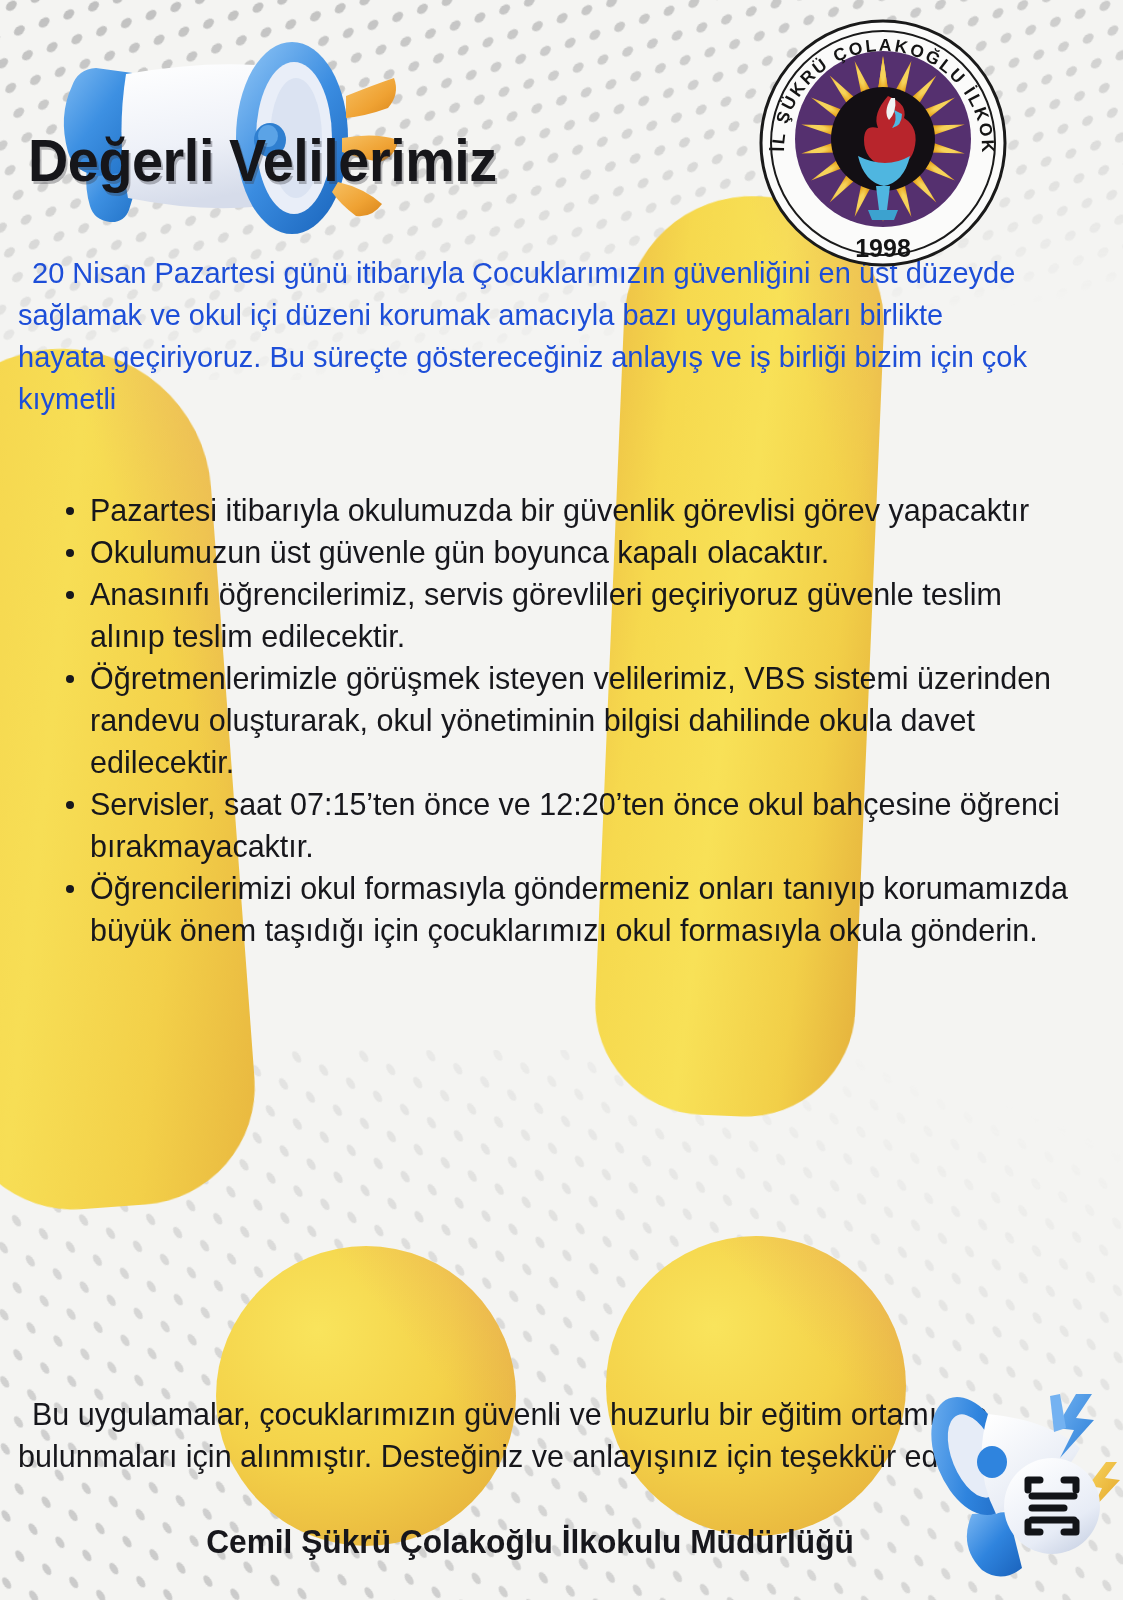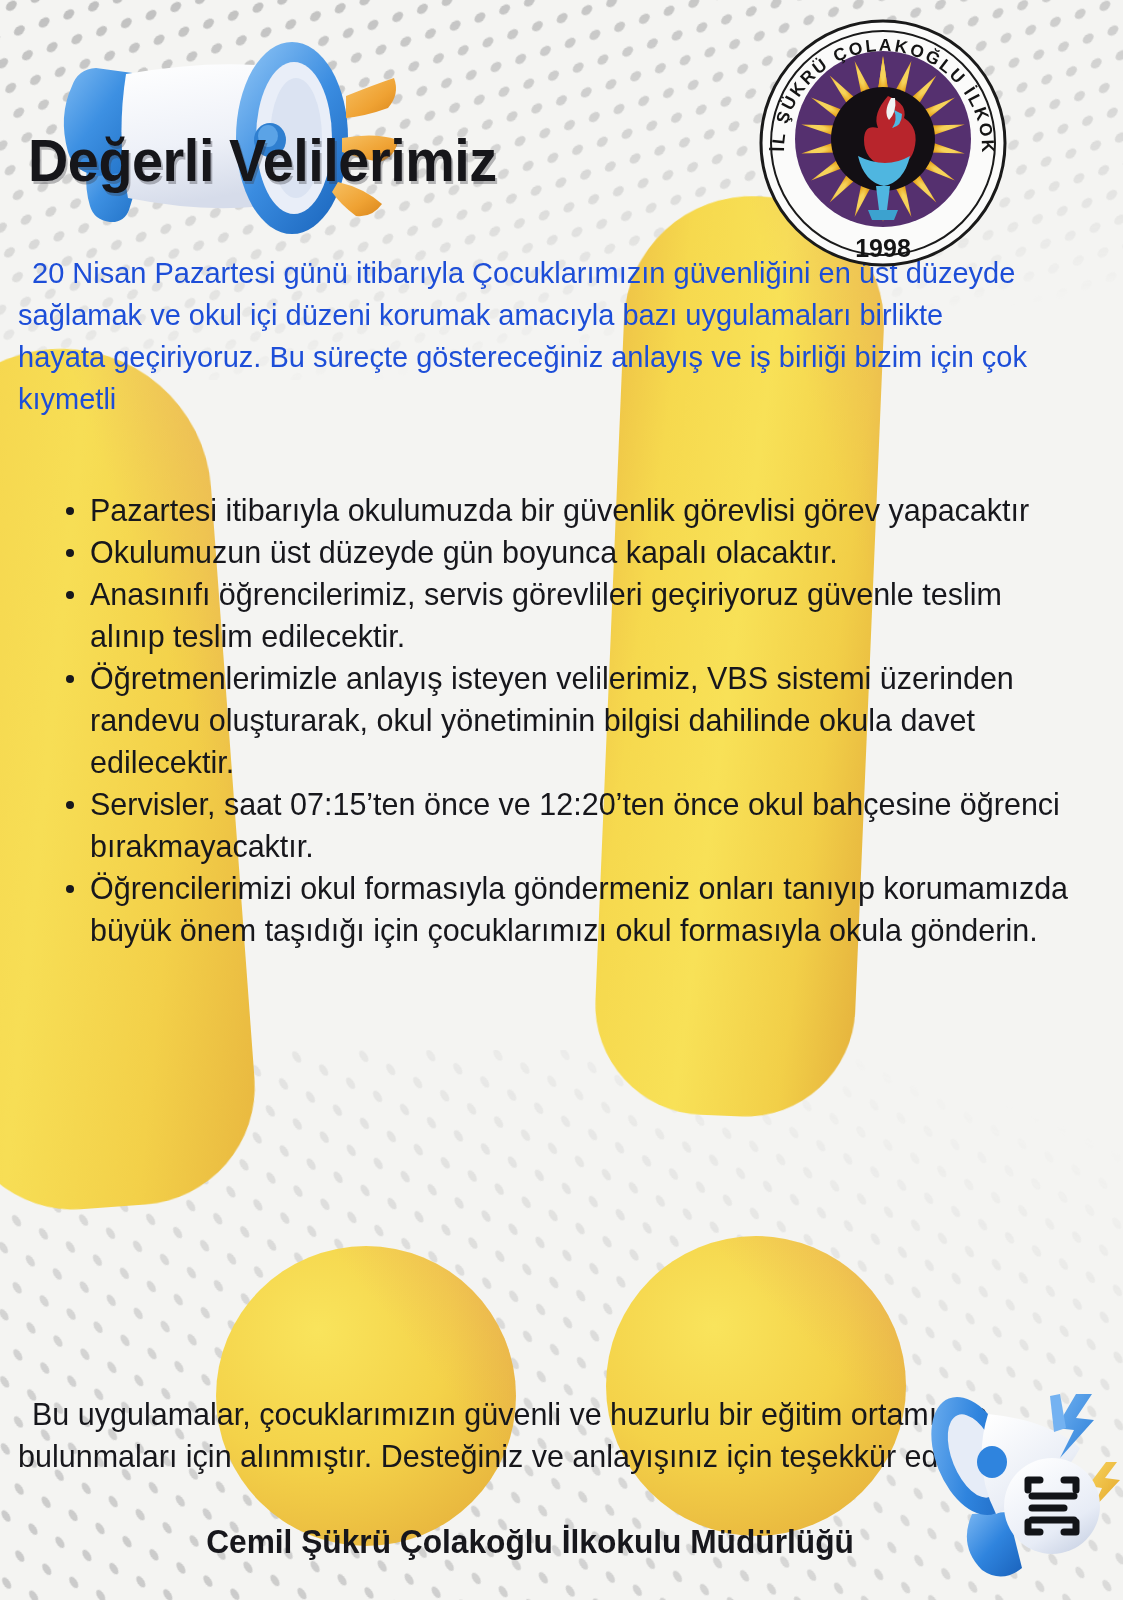--- a/index.html
+++ b/index.html
@@ -296,23 +296,23 @@
   </div>
 
   <div class="content">
 
     <h1 class="poster-title">Değerli Velilerimiz</h1>
 
     <p class="intro">20 Nisan Pazartesi günü itibarıyla Çocuklarımızın güvenliğini en üst düzeyde sağlamak ve okul içi düzeni korumak amacıyla bazı uygulamaları birlikte hayata geçiriyoruz. Bu süreçte göstereceğiniz anlayış ve iş birliği bizim için çok kıymetli</p>
 
     <ul class="rules">
         <li>Pazartesi itibarıyla okulumuzda bir güvenlik görevlisi görev yapacaktır</li>
-        <li>Okulumuzun üst düzeyde gün boyunca kapalı olacaktır.</li>
+        <li>Okulumuzun üst güvenle gün boyunca kapalı olacaktır.</li>
         <li>Anasınıfı öğrencilerimiz, servis görevlileri geçiriyoruz güvenle teslim alınıp teslim edilecektir.</li>
-        <li>Öğretmenlerimizle anlayış isteyen velilerimiz, VBS sistemi üzerinden randevu oluşturarak, okul yönetiminin bilgisi dahilinde okula davet edilecektir.</li>
+        <li>Öğretmenlerimizle görüşmek isteyen velilerimiz, VBS sistemi üzerinden randevu oluşturarak, okul yönetiminin bilgisi dahilinde okula davet edilecektir.</li>
         <li>Servisler, saat 07:15’ten önce ve 12:20’ten önce okul bahçesine öğrenci bırakmayacaktır.</li>
         <li>Öğrencilerimizi okul formasıyla göndermeniz onları tanıyıp korumamızda büyük önem taşıdığı için çocuklarımızı okul formasıyla okula gönderin.</li>
       </ul>
 
     <p class="outro">Bu uygulamalar, çocuklarımızın güvenli ve huzurlu bir eğitim ortamında bulunmaları için alınmıştır. Desteğiniz ve anlayışınız için teşekkür ederiz</p>
 
     <p class="signature">Cemil Şükrü Çolakoğlu İlkokulu Müdürlüğü</p>
   </div>
 
   <div class="megaphone-bottom">

